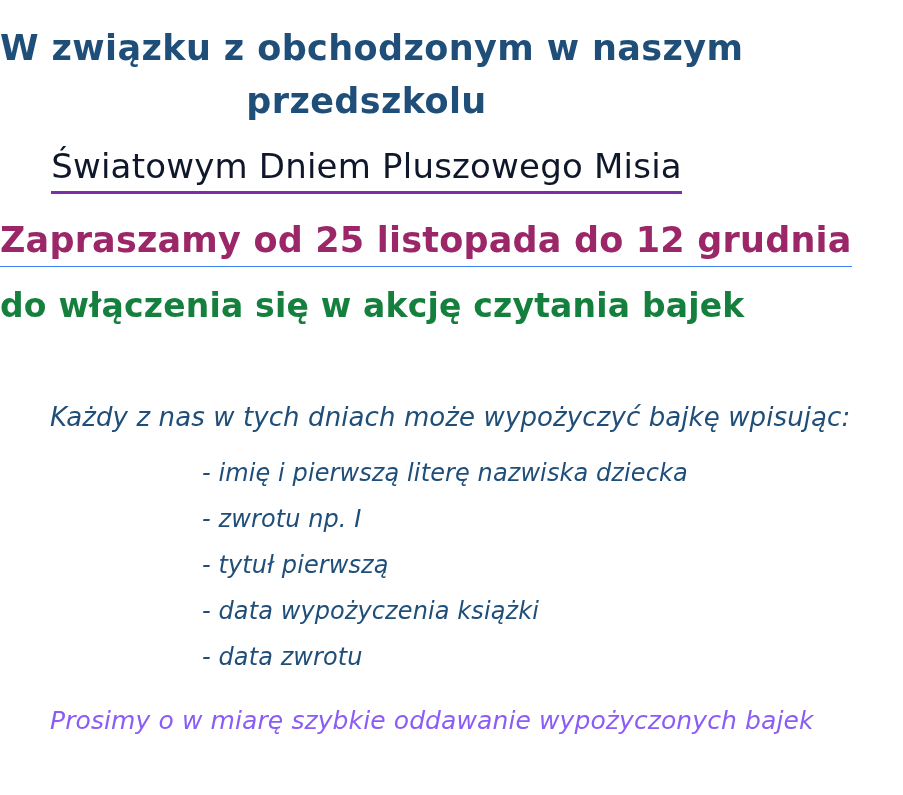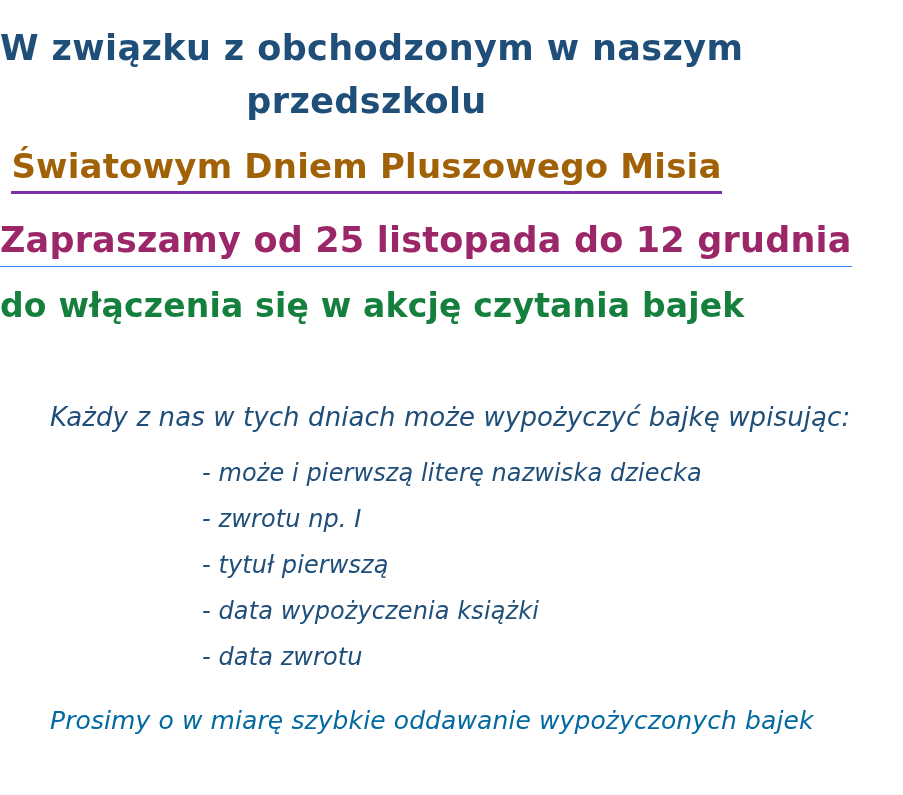--- a/index.html
+++ b/index.html
@@ -39,23 +39,23 @@
     font-weight: bold;
     font-size: 35px;
     line-height: 53px;
     letter-spacing: 0.4px;
     white-space: nowrap;
   }
 
   .headline-purple {
     display: inline-block;
     margin-top: 16px;
-    color: #a16207;
+    color: #0f172a;
     font-family: "DejaVu Sans", sans-serif;
-    font-weight: bold;
+    font-weight: normal;
     font-size: 34px;
     line-height: 44px;
     letter-spacing: 0.2px;
     border-bottom: 3px solid #7a30a8;
     padding-bottom: 3px;
     white-space: nowrap;
   }
 
   .headline-magenta {
     display: inline-block;
@@ -118,21 +118,21 @@
     white-space: nowrap;
     margin-bottom: 16px;
   }
 
   .bullet-item:last-child {
     margin-bottom: 0;
   }
 
   .closing-line {
     margin-top: 33px;
-    color: #0369a1;
+    color: #8b5cf6;
     font-family: "DejaVu Sans", sans-serif;
     font-weight: normal;
     font-size: 25px;
     line-height: 32px;
     letter-spacing: 0.1px;
     white-space: nowrap;
   }
 </style>
 </head>
 <body>
@@ -155,21 +155,21 @@
 
     <span class="headline-navy-2">do włączenia się w akcję czytania bajek</span>
 
   </div>
 
   <div class="body-block">
 
     <div class="body-line">Każdy z nas w tych dniach może wypożyczyć bajkę wpisując:</div>
 
     <ul class="bullet-list">
-      <li class="bullet-item">- może i pierwszą literę nazwiska dziecka</li>
+      <li class="bullet-item">- imię i pierwszą literę nazwiska dziecka</li>
       <li class="bullet-item">- zwrotu np. I</li>
       <li class="bullet-item">- tytuł pierwszą</li>
       <li class="bullet-item">- data wypożyczenia książki</li>
       <li class="bullet-item">- data zwrotu</li>
     </ul>
 
     <div class="closing-line">Prosimy o w miarę szybkie oddawanie wypożyczonych bajek</div>
 
   </div>
 

